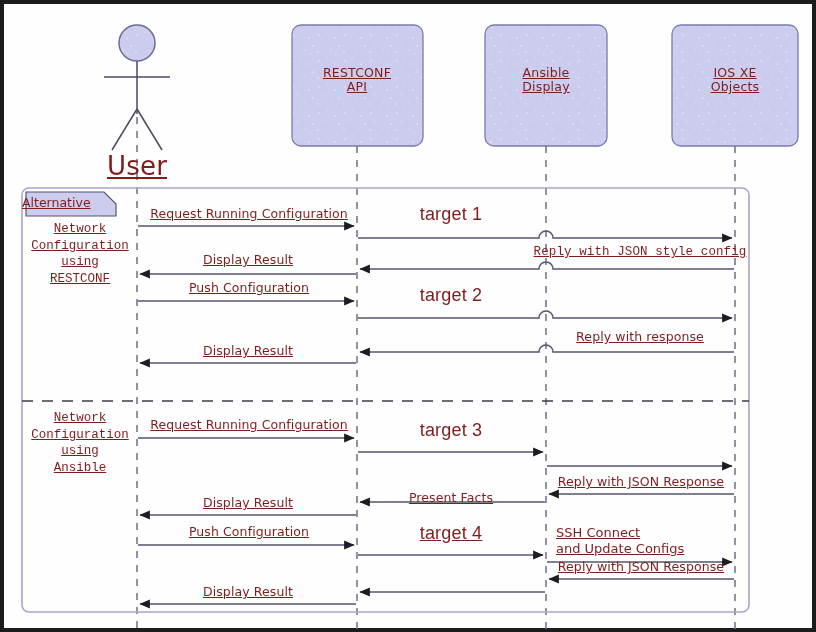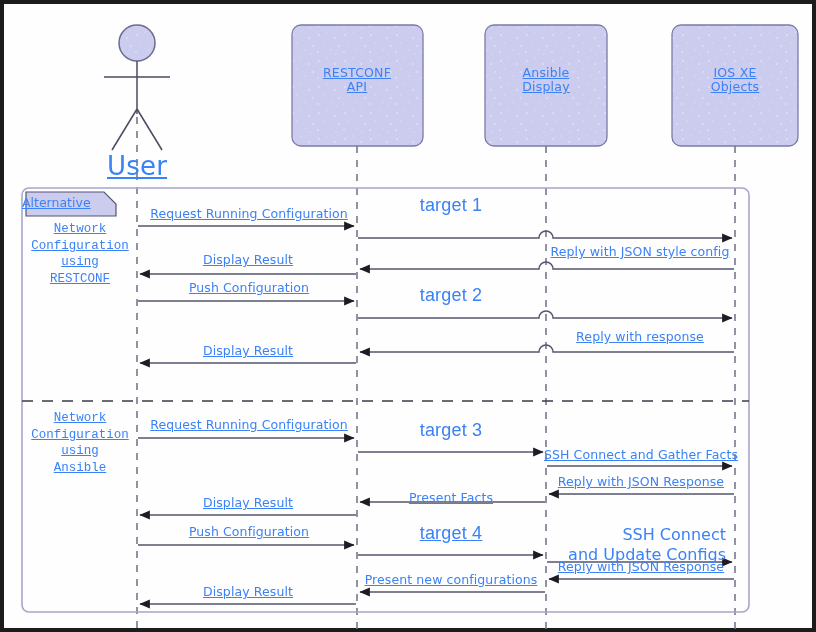--- a/index.html
+++ b/index.html
@@ -13,21 +13,21 @@
     box-sizing:border-box;
     border:4px solid #1c1c1c;
     background:#fefefe;
   }
   #canvas{position:absolute;left:0;top:0;width:816px;height:632px;}
   svg{position:absolute;left:0;top:0;}
 
   
   .lbl{
     position:absolute;
-    color:#3b82f6;
+    color:#7f1d1d;
     white-space:nowrap;
     line-height:1.12;
   }
   .part-title{
     font-size:12.5px;
     text-align:center;
     text-decoration:underline;
     letter-spacing:.2px;
   }
   .actor-name{
@@ -47,22 +47,23 @@
     white-space:normal;
     font-family:Liberation Mono, monospace;
   }
   .msg{
     font-size:12.5px;
     text-decoration:underline;
     text-align:left;
     letter-spacing:.1px;
   }
   .msg2{
-    font-size:16px;
-    text-align:right;
+    font-size:13px;
+    text-decoration:underline;
+    text-align:left;
     line-height:1.25;
     white-space:normal;
   }
   .target{
     font-size:18px;
     text-align:center;
     letter-spacing:.2px;
     font-family:"Liberation Sans","DejaVu Sans",sans-serif;
   }
   .ctr{transform:translateX(-50%);}
@@ -192,38 +193,36 @@
       <div>RESTCONF</div>
     </div>
     <div class="lbl cond ctr" style="left:76px;top:406px;width:120px;">
       <div>Network</div>
       <div>Configuration</div>
       <div>using</div>
       <div>Ansible</div>
     </div>
 
     <div class="lbl msg ctr" style="left:245px;top:203px;">Request Running Configuration</div>
-    <div class="lbl target ctr" style="left:447px;top:191px;">target 1</div>
-    <div class="lbl msg ctr" style="left:636px;top:241px;">Reply with JSON style config</div>
+    <div class="lbl target ctr" style="left:447px;top:200px;">target 1</div>
+    <div class="lbl msg ctr" style="left:636px;top:241px;font-family:Liberation Mono, monospace;">Reply with JSON style config</div>
     <div class="lbl msg ctr" style="left:244px;top:249px;">Display Result</div>
     <div class="lbl msg ctr" style="left:245px;top:277px;">Push Configuration</div>
     <div class="lbl target ctr" style="left:447px;top:281px;">target 2</div>
     <div class="lbl msg ctr" style="left:636px;top:326px;">Reply with response</div>
     <div class="lbl msg ctr" style="left:244px;top:340px;">Display Result</div>
 
     <div class="lbl msg ctr" style="left:245px;top:414px;">Request Running Configuration</div>
     <div class="lbl target ctr" style="left:447px;top:416px;">target 3</div>
-    <div class="lbl msg ctr" style="left:637px;top:444px;">SSH Connect and Gather Facts</div>
     <div class="lbl msg ctr" style="left:637px;top:471px;">Reply with JSON Response</div>
     <div class="lbl msg ctr" style="left:447px;top:479px;margin-top:8px;">Present Facts</div>
     <div class="lbl msg ctr" style="left:244px;top:492px;">Display Result</div>
     <div class="lbl msg ctr" style="left:245px;top:521px;">Push Configuration</div>
     <div class="lbl target ctr" style="left:447px;top:519px;text-decoration:underline;">target 4</div>
     <div class="lbl msg2 ctr" style="left:637px;top:521px;width:170px;">
       <div>SSH Connect</div>
       <div>and Update Configs</div>
     </div>
     <div class="lbl msg ctr" style="left:637px;top:556px;">Reply with JSON Response</div>
-    <div class="lbl msg ctr" style="left:447px;top:569px;">Present new configurations</div>
     <div class="lbl msg ctr" style="left:244px;top:581px;">Display Result</div>
 
   </div>
 </div>
 
 </body></html>

